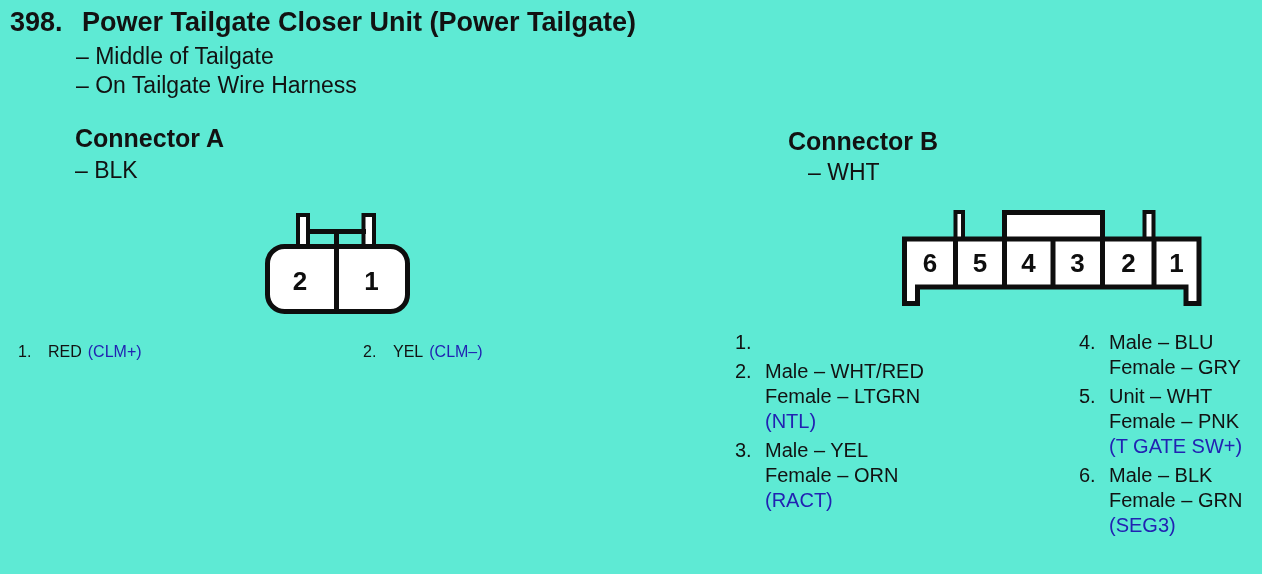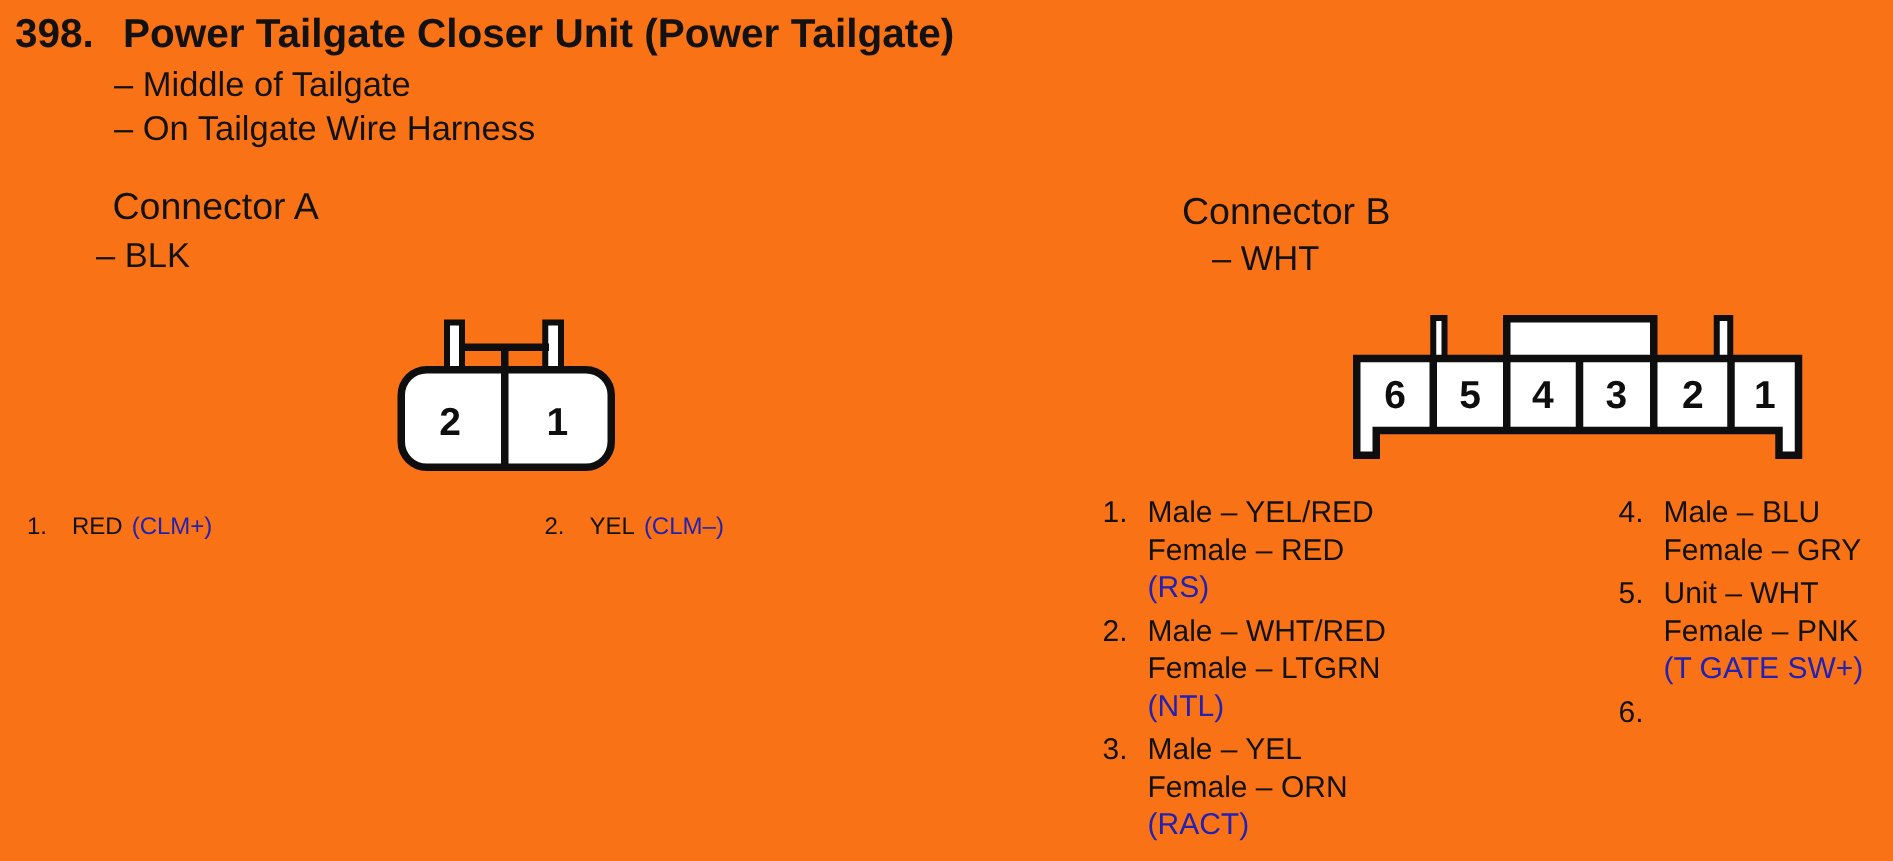--- a/index.html
+++ b/index.html
@@ -1,22 +1,22 @@
 <!DOCTYPE html>
 <html style="--blue: #2222b2;"><head>
 <meta charset="utf-8">
 <style>
   html,body{margin:0;padding:0;background:#fff;}
   .page{
-    position:relative;width:1262px;height:574px;background:#f97316;
+    position:relative;width:1262px;height:574px;background:#5eead4;
     font-family:"Liberation Sans", sans-serif;color:#121212;overflow:hidden;
   }
   .abs{position:absolute;white-space:nowrap;}
   .b27{font-size:27px;font-weight:bold;}
-  .b25{font-size:25px;font-weight:normal;text-align:center;}
+  .b25{font-size:25px;font-weight:bold;text-align:center;}
   .r23{font-size:23px;}
   .diagram{position:absolute;}
   .s5{fill:#ffffff;stroke:#0e0e0e;stroke-width:5;stroke-linejoin:miter;}
   .l5{fill:none;stroke:#0e0e0e;stroke-width:5;}
   .s4{fill:#ffffff;stroke:#0e0e0e;stroke-width:4;stroke-linejoin:miter;}
   .cav{font-family:"Liberation Sans",sans-serif;font-weight:bold;font-size:26px;fill:#0e0e0e;text-anchor:middle;dominant-baseline:central;}
   .a-pin{position:absolute;font-size:16px;white-space:nowrap;}
   .a-pin .pin-num{display:inline-block;width:30px;}
   .a-pin .wire{margin-right:6px;}
   .sig{color:var(--blue,#2222b2);}
@@ -28,21 +28,21 @@
 <body>
 
 <div class="page">
 
   <div class="abs b27" style="left:10px;top:7px;">398.</div>
   <div class="abs b27" style="left:82px;top:7px;">Power Tailgate Closer Unit (Power Tailgate)</div>
   <div class="abs r23" style="left:76px;top:43px;">– Middle of Tailgate</div>
   <div class="abs r23" style="left:76px;top:72px;">– On Tailgate Wire Harness</div>
 
   <div class="abs b25" style="left:75px;top:124px;">Connector A</div>
-  <div class="abs r23" style="left:64px;top:157px;">– BLK</div>
+  <div class="abs r23" style="left:75px;top:157px;">– BLK</div>
 
   <svg class="diagram" style="left:261px;top:206px;" width="154" height="114" viewBox="0 0 154 114">
     <path class="s4" d="M 37,44 V 9 H 47 V 44"></path>
     <path class="s4" d="M 102.5,44 V 9 H 113 V 44"></path>
     <path class="l5" d="M 45,25.5 H 105"></path>
     <path class="l5" d="M 75.5,25.5 V 44"></path>
     <rect class="s5" x="6.5" y="40.5" width="140" height="65" rx="17"></rect>
     <path class="l5" d="M 75.5,41 V 104"></path>
     <text class="cav" x="39" y="75">2</text>
     <text class="cav" x="110.5" y="75">1</text>
@@ -72,25 +72,20 @@
     <text class="cav" x="82" y="60">5</text>
     <text class="cav" x="130.5" y="60">4</text>
     <text class="cav" x="179.5" y="60">3</text>
     <text class="cav" x="230.5" y="60">2</text>
     <text class="cav" x="278.5" y="60">1</text>
   </svg>
 
   <div class="pin-col" style="left:735px;top:330px;">
     <div class="pin-item">
       <span class="pin-num">1.</span>
-      <div>
-        <div>Male – YEL/RED</div>
-        <div>Female – RED</div>
-        <div class="sig">(RS)</div>
-      </div>
     </div>
     <div class="pin-item">
       <span class="pin-num">2.</span>
       <div>
         <div>Male – WHT/RED</div>
         <div>Female – LTGRN</div>
         <div class="sig">(NTL)</div>
       </div>
     </div>
     <div class="pin-item">
@@ -114,16 +109,21 @@
     <div class="pin-item">
       <span class="pin-num">5.</span>
       <div>
         <div>Unit – WHT</div>
         <div>Female – PNK</div>
         <div class="sig">(T GATE SW+)</div>
       </div>
     </div>
     <div class="pin-item">
       <span class="pin-num">6.</span>
+      <div>
+        <div>Male – BLK</div>
+        <div>Female – GRN</div>
+        <div class="sig">(SEG3)</div>
+      </div>
     </div>
   </div>
 
 </div>
 
 </body></html>

